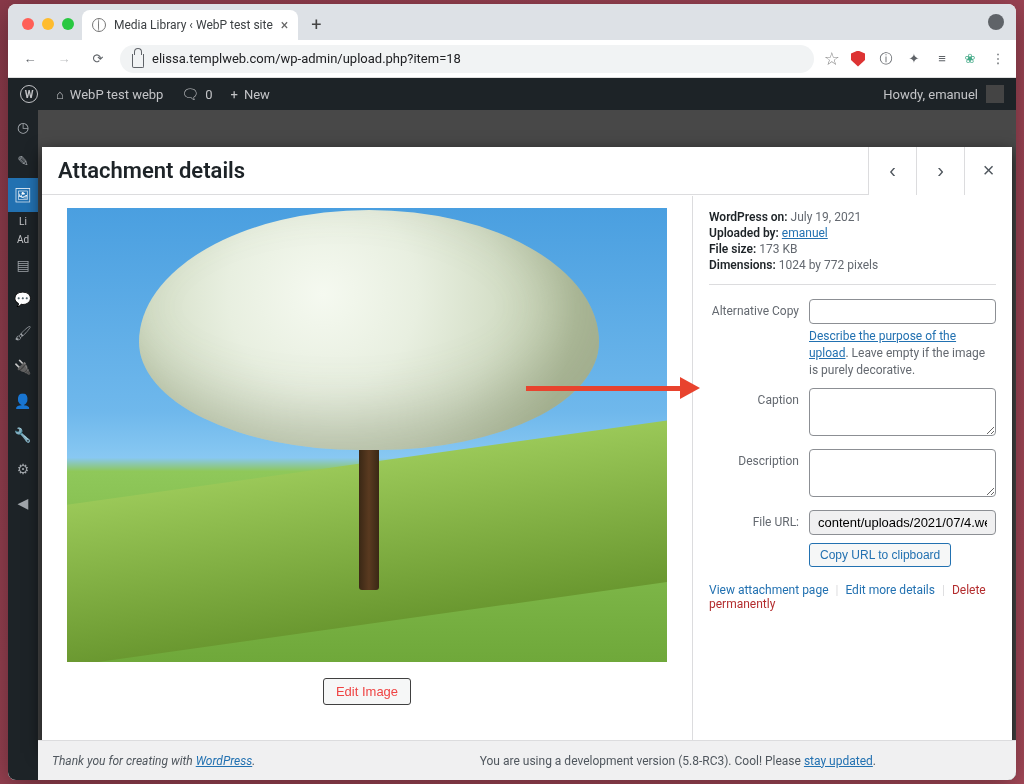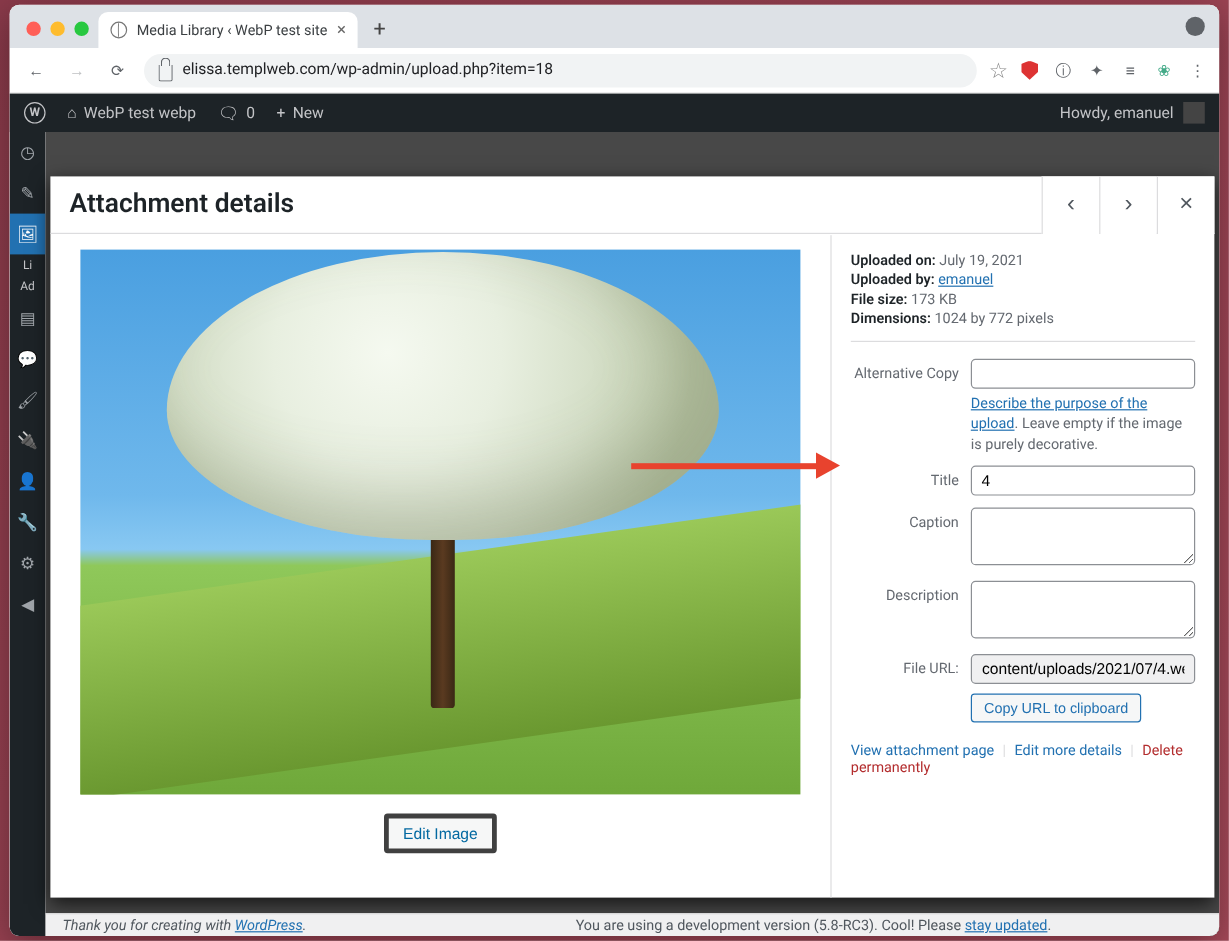--- a/index.html
+++ b/index.html
@@ -99,21 +99,21 @@
   .wp-adminbar .howdy{display:flex;align-items:center;gap:8px;justify-content:flex-end;}
   .wp-adminbar .avatar{width:18px;height:18px;background:#444;}
   .bubble{font-size:14px;}
   
   .wp-body{flex:1;background:#f0f0f1;position:relative;overflow:hidden;}
   .wp-sidebar{position:absolute;left:0;top:0;bottom:0;width:30px;background:#1d2327;}
   .wp-sidebar .side-icn{width:30px;height:34px;display:flex;align-items:center;justify-content:center;color:#a0a5aa;font-size:14px;}
   .wp-sidebar .side-icn.active{background:#2271b1;color:#fff;}
   .wp-content{position:absolute;left:30px;right:0;top:0;bottom:0;background:#f0f0f1;color:#3c434a;}
   .wp-footer{
-    position:absolute;left:0;right:0;bottom:0;height:19px;background:#f0f0f1;border-top:1px solid #dcdcde;
+    position:absolute;left:0;right:0;bottom:0;height:40px;background:#f0f0f1;border-top:1px solid #dcdcde;
     display:flex;align-items:center;justify-content:space-between;padding:0 140px 0 14px;font-size:12px;color:#50575e;}
   .wp-footer a{color:#2271b1;text-decoration:underline;cursor:pointer;}
   .wp-footer em{font-style:italic;}
   
   .overlay{position:absolute;inset:0;background:rgba(0,0,0,0.7);}
   .modal{
     position:absolute; top:14px; left:4px; right:4px; bottom:32px;
     background:#fff; box-shadow:0 5px 15px rgba(0,0,0,.7);margin-top:23px;
   }
   .modal-header{
@@ -132,21 +132,21 @@
     background:linear-gradient(to bottom,#4a9fe0 0%,#6fb8ec 45%,#88c8f2 55%,#8fc85a 58%,#6fa83a 100%);
   }
   .tree{position:absolute;left:50%;bottom:72px;transform:translateX(-40%);}
   .trunk{width:20px;height:170px;background:linear-gradient(to right,#3a2815,#5a3a20,#3a2815);margin:0 auto;border-radius:3px;}
   .canopy{width:460px;height:240px;border-radius:50% 50% 48% 48%/55% 55% 45% 45%;background:radial-gradient(circle at 40% 35%,#f5f9f0 0%,#e8efe0 30%,#d5dfc8 55%,#bcc9a8 80%);position:absolute;left:50%;top:-210px;transform:translateX(-50%);box-shadow:inset -30px -30px 60px rgba(100,110,80,.3);}
   .hill{position:absolute;left:-40px;right:-40px;bottom:-10px;height:160px;background:linear-gradient(to bottom,#9ac858,#6a9830);transform:rotate(-8deg);transform-origin:left bottom;}
   .arrow-annot{position:absolute;top:190px;left:484px;z-index:5;}
   .arrow-line{width:160px;height:5px;background:#e8432e;}
   .arrow-head{position:absolute;right:-14px;top:-9px;width:0;height:0;border-left:20px solid #e8432e;border-top:11px solid transparent;border-bottom:11px solid transparent;}
   .edit-img-btn{
-    margin-top:16px;background:#f6f7f7;border:4px solid #404040;color:#0369a1;
+    margin-top:16px;background:#f6f7f7;border:1px solid #404040;color:#ef4444;
     padding:5px 12px;border-radius:3px;font-size:13px;cursor:pointer;
   }
   .attachment-info{
     width:320px;border-left:1px solid #dcdcde;padding:14px 16px;overflow-y:auto;
     font-size:12px;color:#646970;
   }
   .details{padding-bottom:10px;border-bottom:1px solid #dcdcde;}
   .details .row{margin-bottom:2px;}
   .details strong{color:#1d2327;font-weight:600;}
   .details a{color:#2271b1;text-decoration:underline;}
@@ -277,37 +277,33 @@
             <button class="edit-img-btn">Edit Image</button>
           </div>
 
           <div class="arrow-annot">
             <div class="arrow-line"></div>
               <div class="arrow-head"></div>
           </div>
 
           <div class="attachment-info">
             <div class="details">
-              <div class="row"><strong>Uploaded on:</strong> <span>July 19, 2021</span></div>
+              <div class="row"><strong>WordPress on:</strong> <span>July 19, 2021</span></div>
               <div class="row"><strong>Uploaded by:</strong> <a>emanuel</a></div>
               <div class="row"><strong>File size:</strong> <span>173 KB</span></div>
               <div class="row"><strong>Dimensions:</strong> <span>1024 by 772 pixels</span></div>
             </div>
 
             <div class="settings">
               <div class="setting">
                 <label>Alternative Copy</label>
                 <div class="field">
                   <input type="text" value="" style="">
                   <div class="help"><a>Describe the purpose of the upload</a><span>. Leave empty if the image is purely decorative.</span></div>
                 </div>
-              </div>
-              <div class="setting">
-                <label>Title</label>
-                <div class="field"><input type="text" value="4" style=""></div>
               </div>
               <div class="setting">
                 <label>Caption</label>
                 <div class="field"><textarea style=""></textarea></div>
               </div>
               <div class="setting">
                 <label>Description</label>
                 <div class="field"><textarea style=""></textarea></div>
               </div>
               <div class="setting">

